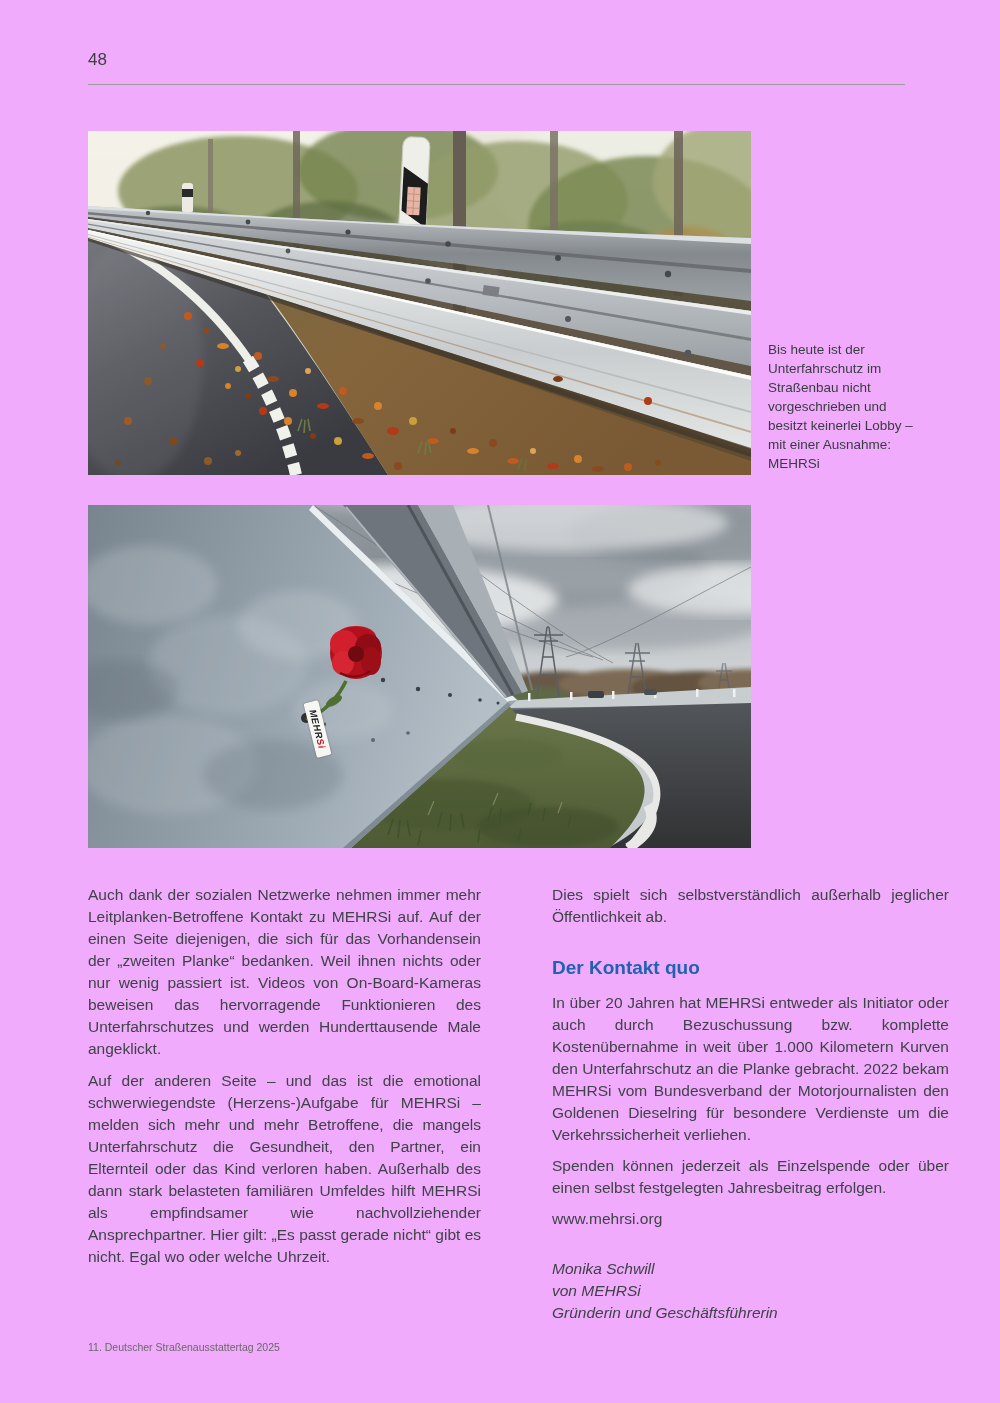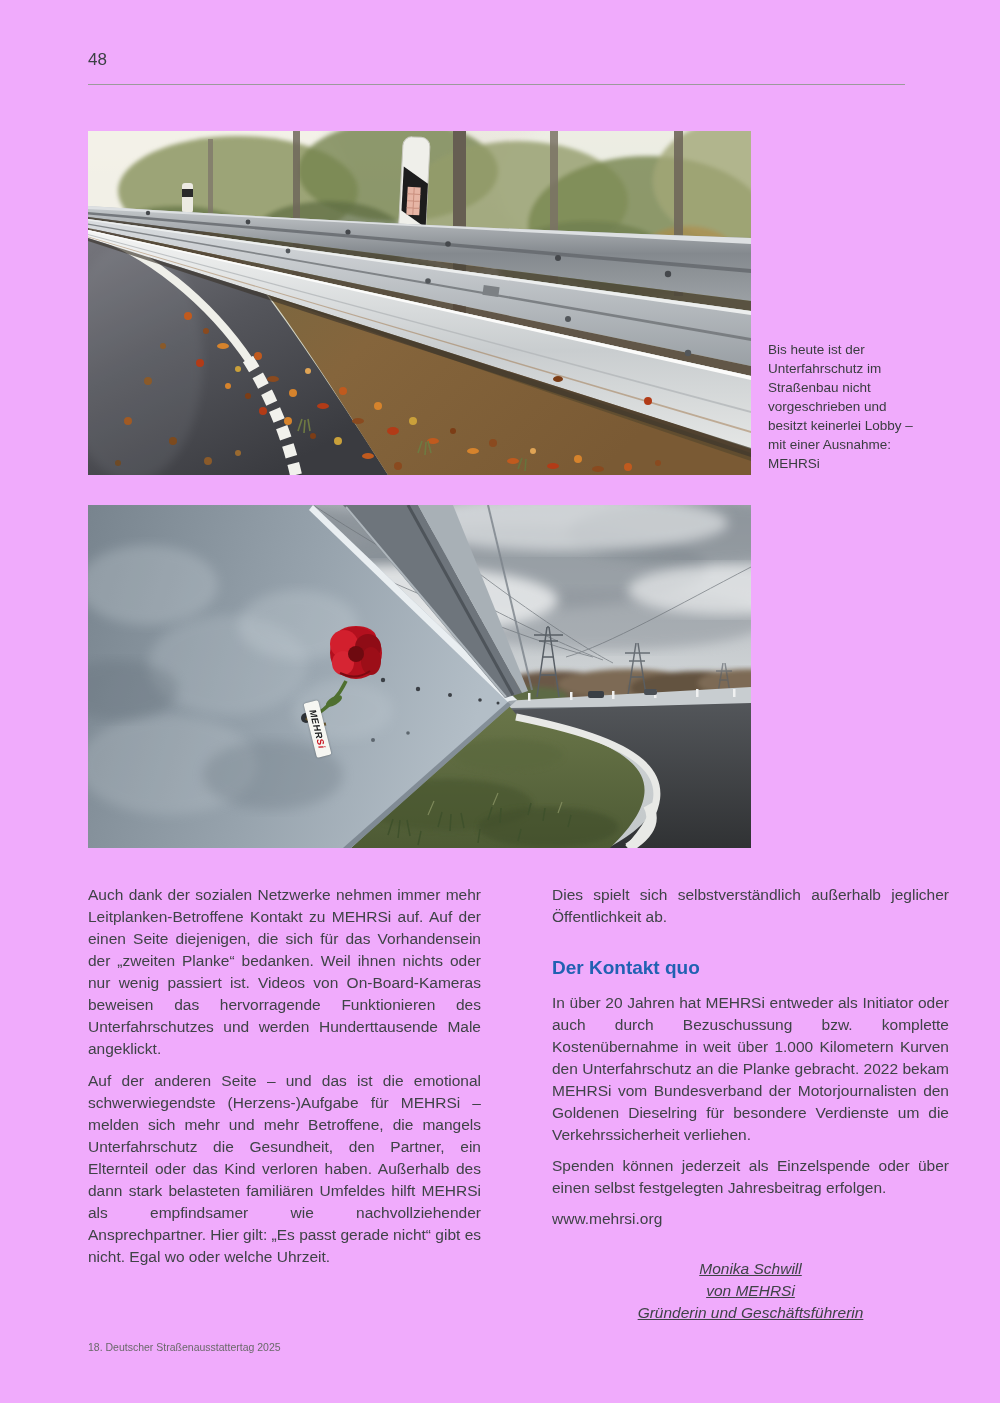--- a/index.html
+++ b/index.html
@@ -19,21 +19,21 @@
        text-align:justify;}
   #colL{left:88px;width:393px;}
   #colR{left:508px;width:397px;margin-left:44px;}
   .h2{font-size:19px;line-height:24px;font-weight:bold;color:#2161b2;
       margin:0;text-align:left;white-space:pre-line;}
   #colL .h2{margin-bottom:25px;}
   #colR .h2{margin:28px 0 12px 0;}
   .para{margin:0 0 10px 0;}
   #colR .para{margin-bottom:9px;}
   .website{text-align:left;margin:4px 0 28px 0;}
-  .sig{font-style:italic;text-align:center;line-height:22px;text-decoration:underline;}
+  .sig{font-style:italic;text-align:left;line-height:22px;}
   .footer{position:absolute;left:88px;top:1341px;font-size:10.5px;color:#696969;}
   .sticker{position:absolute;left:318px;top:700px;width:56px;height:15px;
            transform:rotate(76deg);transform-origin:0 0;background:#f6f6f2;
            border-radius:2px;box-shadow:0 0 2px rgba(0,0,0,.4);
            display:flex;align-items:center;justify-content:center;
            font-size:9.5px;font-weight:bold;font-style:italic;letter-spacing:.5px;}
   .sticker .s1{color:#17181a;}
   .sticker .s2{color:#c81420;}
 </style>
 </head>
@@ -372,15 +372,15 @@
     <p class="para">Dies spielt sich selbstverständlich außerhalb jeglicher Öffentlichkeit ab.</p>
     <div class="h2">Der Kontakt quo</div>
     <p class="para">In über 20 Jahren hat MEHRSi entweder als Initiator oder auch durch Bezuschussung bzw. komplette Kostenübernahme in weit über 1.000 Kilometern Kurven den Unterfahrschutz an die Planke gebracht. 2022 bekam MEHRSi vom Bundesverband der Motorjournalisten den Goldenen Dieselring für besondere Verdienste um die Verkehrssicherheit verliehen.</p>
     <p class="para">Spenden können jederzeit als Einzelspende oder über einen selbst festgelegten Jahresbeitrag erfolgen.</p>
     <p class="website">www.mehrsi.org</p>
     <div class="sig">Monika Schwill</div>
     <div class="sig">von MEHRSi</div>
     <div class="sig">Gründerin und Geschäftsführerin</div>
   </div>
 
-  <div class="footer">18. Deutscher Straßenausstattertag 2025</div>
+  <div class="footer">11. Deutscher Straßenausstattertag 2025</div>
 
 </div>
 
 </body></html>

